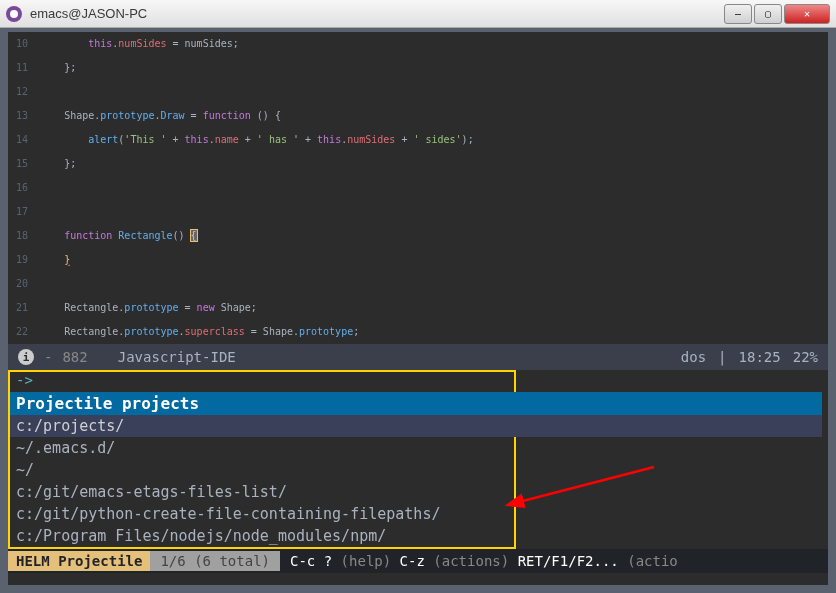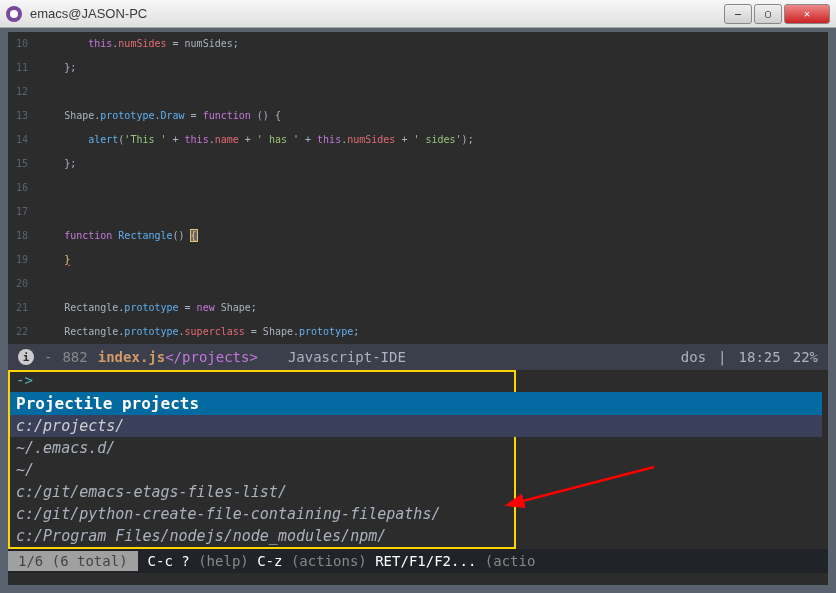--- a/index.html
+++ b/index.html
@@ -30,21 +30,21 @@
     .modeline .buffer { color: #d19a66; font-weight: bold; }
     .modeline .proj { color: #c678dd; }
     .modeline .mode { color: #abb2bf; }
     .modeline .right { margin-left: auto; display: flex; gap: 12px; color: #abb2bf; }
     .modeline .info-icon { width: 16px; height: 16px; background: #ccc; border-radius: 50%; color: #2c2c2c; display: inline-flex; align-items: center; justify-content: center; font-size: 11px; font-weight: bold; }
     .helm-pane { background: #2c2c2c; display: flex; flex-direction: column; }
     .annotation-box { border: 2px solid #ffd400; position: relative; }
     .helm-prompt { color: #56b6c2; font-size: 14px; padding: 0 6px; background: #2c2c2c; height: 20px; }
     .helm-header { background: #0369a1; color: #fff; font-size: 16px; font-weight: bold; padding: 2px 6px; }
     .helm-list { font-size: 15px; line-height: 22px; color: #abb2bf; }
-    .helm-item { padding: 0 6px; font-style: italic; }
+    .helm-item { padding: 0 6px; }
     .helm-item.selected { background: #3a3f5a; color: #d0d0d0; }
     .helm-modeline { background: #202328; height: 24px; display: flex; align-items: center; font-size: 14px; }
     .helm-ml-title { background: #e5c07b; color: #202328; font-weight: bold; padding: 2px 8px; }
     .helm-ml-count { color: #444; background: #a0a0a0; padding: 2px 10px; }
     .helm-ml-help { color: #888; padding: 0 10px; }
     .helm-ml-help .k { color: #ffffff; font-weight: normal; text-align: center; }
     .arrow { position: absolute; right: -150px; top: 85px; pointer-events: none; }
   </style>
 </head>
 <body>
@@ -76,21 +76,20 @@
         <div>21</div>
         <div>22</div>
       </div>
     <div class="code" id="code"><div class="plain">        <span class="this">this</span><span class="plain">.</span><span class="prop">numSides</span><span class="plain"> = </span><span class="plain">numSides;</span></div><div class="plain">    };</div><div class="plain">&nbsp;</div><div class="plain">    <span class="plain">Shape.</span><span class="fn">prototype</span><span class="plain">.</span><span class="fn">Draw</span><span class="plain"> = </span><span class="kw">function</span><span class="plain"> () {</span></div><div class="plain">        <span class="fn">alert</span><span class="plain">(</span><span class="str">'This '</span><span class="plain"> + </span><span class="this">this</span><span class="plain">.</span><span class="prop">name</span><span class="plain"> + </span><span class="str">' has '</span><span class="plain"> + </span><span class="this">this</span><span class="plain">.</span><span class="prop">numSides</span><span class="plain"> + </span><span class="str">' sides'</span><span class="plain">);</span></div><div class="plain">    };</div><div class="plain">&nbsp;</div><div class="plain">&nbsp;</div><div class="plain">    <span class="kw">function</span> <span class="fn">Rectangle</span><span class="plain">()</span> <span class="brace-hl">{</span></div><div class="plain">    <span class="warn-brace">}</span></div><div class="plain">&nbsp;</div><div class="plain">    <span class="plain">Rectangle.</span><span class="fn">prototype</span><span class="plain"> = </span><span class="kw">new</span><span class="plain"> Shape;</span></div><div class="plain">    <span class="plain">Rectangle.</span><span class="fn">prototype</span><span class="plain">.</span><span class="prop">superclass</span><span class="plain"> = Shape.</span><span class="fn">prototype</span><span class="plain">;</span></div></div>
   </div>
 
   <div class="modeline">
     <span class="info-icon">i</span>
     <span>-</span>
     <span>882</span>
-    <span><span class="buffer">index.js</span><span class="proj">&lt;/projects&gt;</span></span>
     <span class="mode" style="margin-left:20px;">Javascript-IDE</span>
     <span class="right">
       <span>dos</span>
       <span>|</span>
       <span>18:25</span>
       <span>22%</span>
     </span>
   </div>
 
   <div class="helm-pane" style="position:relative;">
@@ -108,19 +107,20 @@
       <svg class="arrow" width="160" height="60">
         <defs>
             <marker id="ah" markerWidth="10" markerHeight="10" refX="2" refY="3" orient="auto">
               <path d="M0,0 L0,6 L8,3 z" fill="#f00"></path>
             </marker>
           </defs>
         <line x1="150" y1="10" x2="15" y2="45" stroke="#f00" stroke-width="2.5" marker-end="url(#ah)"></line>
       </svg>
     </div>
     <div class="helm-modeline">
+      <span class="helm-ml-title">HELM Projectile</span>
       <span class="helm-ml-count">1/6 (6 total)</span>
       <span class="helm-ml-help">
         <span class="k">C-c ?</span><span> (help) </span><span class="k">C-z</span><span> (actions) </span><span class="k">RET/F1/F2...</span><span> (actio</span>
       </span>
     </div>
   </div>
 </div>
 
 </body></html>

